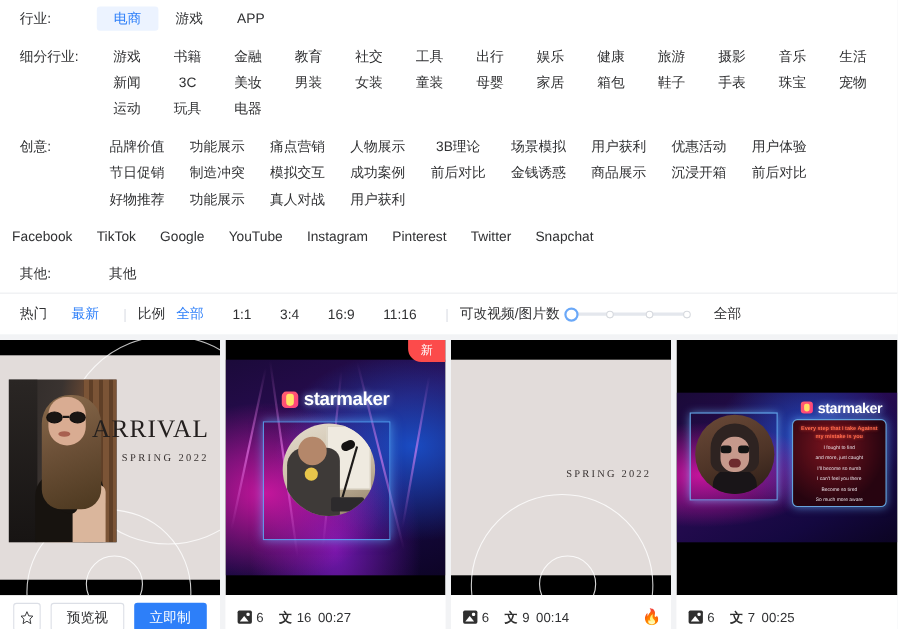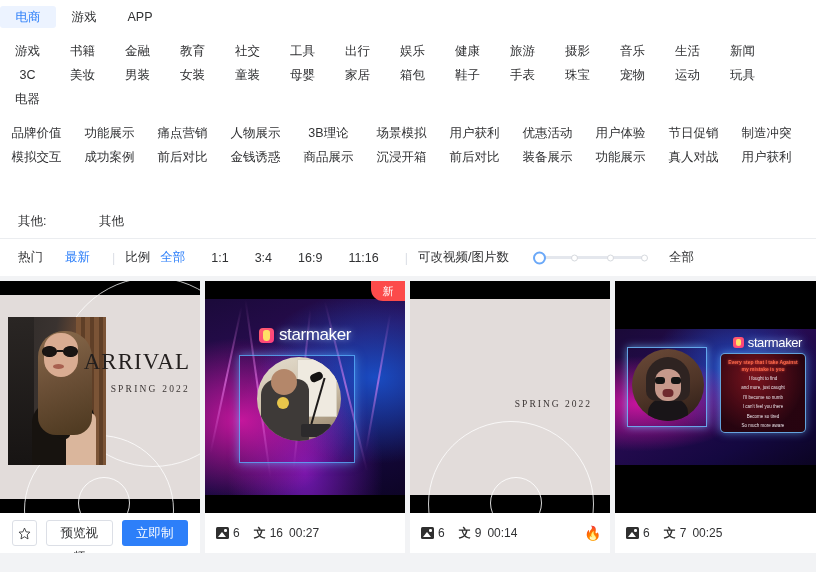--- a/index.html
+++ b/index.html
@@ -81,21 +81,21 @@
     color: #dcdfe6;
     margin-right: 10px;
   }
   .ratio-label { margin-right: 10px; color: #303133; }
   .ratio-item {
     margin-right: 26px;
     cursor: pointer;
     color: #303133;
   }
   .ratio-item.active { color: #2d7ff9; }
-  .slider-label { color: #303133; margin-right: 24px; white-space: nowrap; text-align: right; }
+  .slider-label { color: #303133; margin-right: 4px; white-space: nowrap; text-align: right; }
   .slider {
     position: relative;
     width: 118px;
     height: 18px;
     margin-right: 18px;
     display: flex;
     align-items: center;
   }
   .slider-track {
     position: absolute;
@@ -355,21 +355,21 @@
     position: relative;
   }
   .sm-mark::after {
     content: "";
     position: absolute; left: 4px; top: 2px;
     width: 7px; height: 11px; border-radius: 3px 3px 4px 4px;
     background: #ffe066;
   }
   .sm-text {
     font-size: 17px;
-    font-weight: normal;
+    font-weight: bold;
     letter-spacing: -.4px;
     color: #ffffff;
     text-shadow: 0 0 7px rgba(160,200,255,.9);
   }
   .sm-text.small { font-size: 13px; }
   .sm-mark.small { width: 11px; height: 11px; border-radius: 3px; }
   .sm-mark.small::after { left: 3px; top: 2px; width: 5px; height: 7px; }
 
   
   .neon4 {
@@ -546,28 +546,30 @@
     line-height: 26px;
     font-family: inherit;
   }
 </style>
 </head>
 <body>
 
 <div class="filter-panel">
 
   <div class="filter-row">
+    <div class="filter-label">行业:</div>
     <div class="filter-values cols-ind">
       <span class="chip active">电商</span>
       <span class="chip">游戏</span>
       <span class="chip">APP</span>
     </div>
   </div>
 
   <div class="filter-row">
+    <div class="filter-label">细分行业:</div>
     <div class="filter-values cols-sub">
       <span class="chip">游戏</span>
       <span class="chip">书籍</span>
       <span class="chip">金融</span>
       <span class="chip">教育</span>
       <span class="chip">社交</span>
       <span class="chip">工具</span>
       <span class="chip">出行</span>
       <span class="chip">娱乐</span>
       <span class="chip">健康</span>
@@ -588,47 +590,58 @@
       <span class="chip">手表</span>
       <span class="chip">珠宝</span>
       <span class="chip">宠物</span>
       <span class="chip">运动</span>
       <span class="chip">玩具</span>
       <span class="chip">电器</span>
     </div>
   </div>
 
   <div class="filter-row">
+    <div class="filter-label">创意:</div>
     <div class="filter-values cols-cre">
       <span class="chip">品牌价值</span>
       <span class="chip">功能展示</span>
       <span class="chip">痛点营销</span>
       <span class="chip">人物展示</span>
       <span class="chip">3B理论</span>
       <span class="chip">场景模拟</span>
       <span class="chip">用户获利</span>
       <span class="chip">优惠活动</span>
       <span class="chip">用户体验</span>
       <span class="chip">节日促销</span>
       <span class="chip">制造冲突</span>
       <span class="chip">模拟交互</span>
       <span class="chip">成功案例</span>
       <span class="chip">前后对比</span>
       <span class="chip">金钱诱惑</span>
       <span class="chip">商品展示</span>
       <span class="chip">沉浸开箱</span>
       <span class="chip">前后对比</span>
-      <span class="chip">装备展示</span>
+      <span class="chip">好物推荐</span>
       <span class="chip">功能展示</span>
       <span class="chip">真人对战</span>
       <span class="chip">用户获利</span>
     </div>
   </div>
 
   <div class="filter-row">
+    <div class="filter-values cols-med">
+      <span class="chip">Facebook</span>
+      <span class="chip">TikTok</span>
+      <span class="chip">Google</span>
+      <span class="chip">YouTube</span>
+      <span class="chip">Instagram</span>
+      <span class="chip">Pinterest</span>
+      <span class="chip">Twitter</span>
+      <span class="chip">Snapchat</span>
+    </div>
   </div>
 
   <div class="filter-row">
     <div class="filter-label">其他:</div>
     <div class="filter-values cols-med">
       <span class="chip">其他</span>
     </div>
   </div>
 
   <div class="sort-bar">

